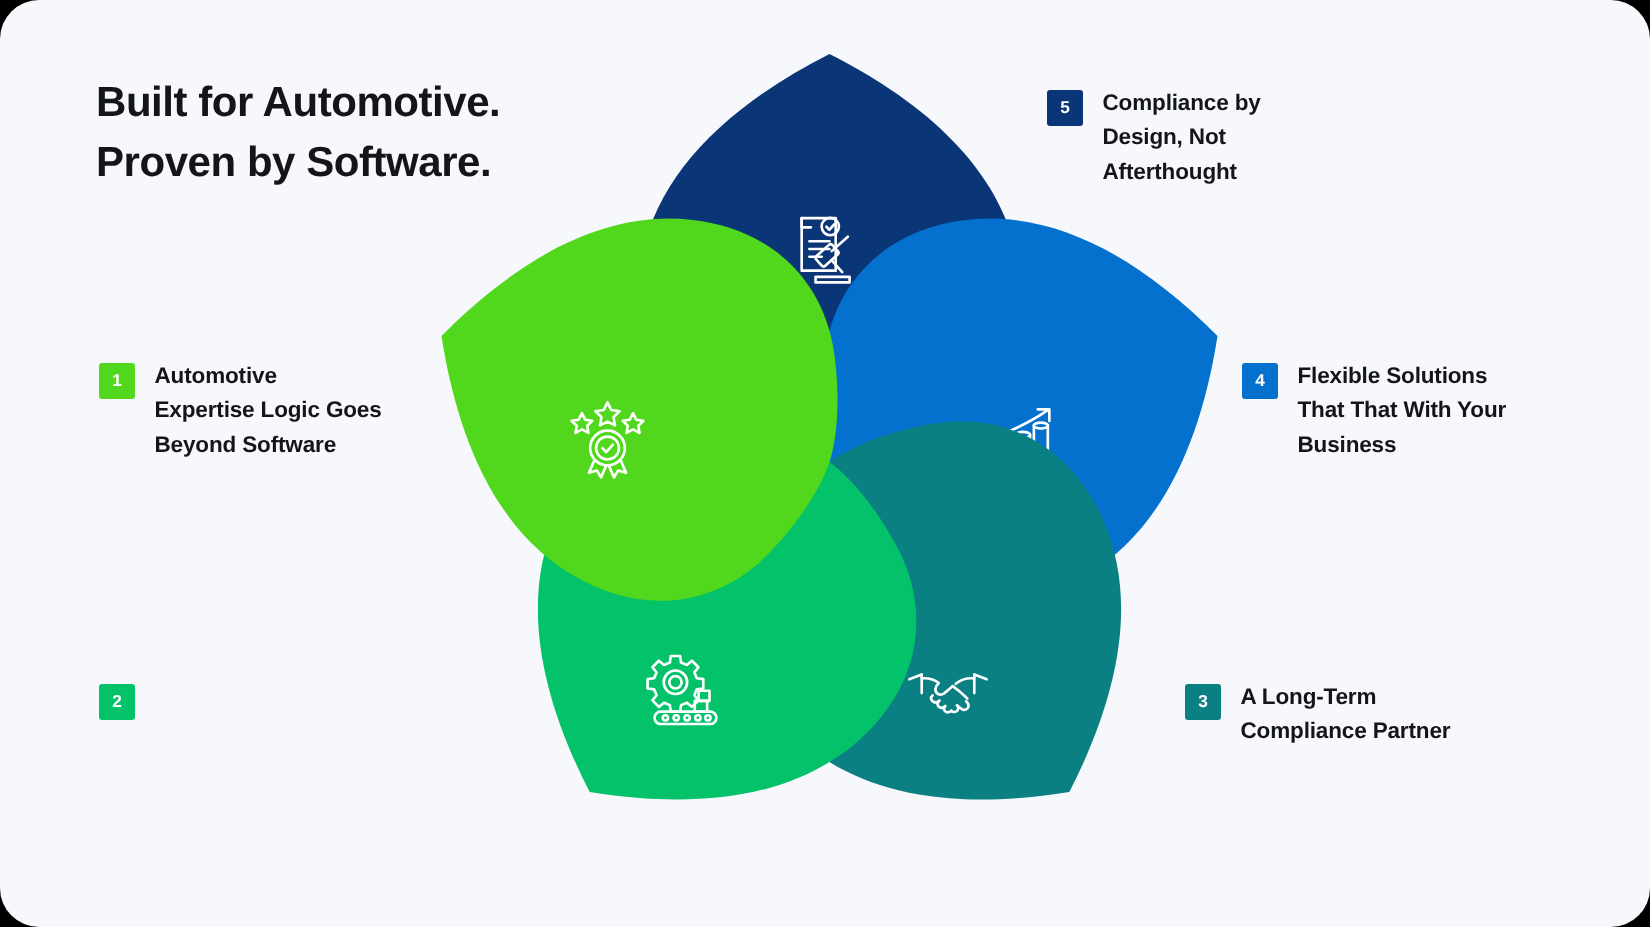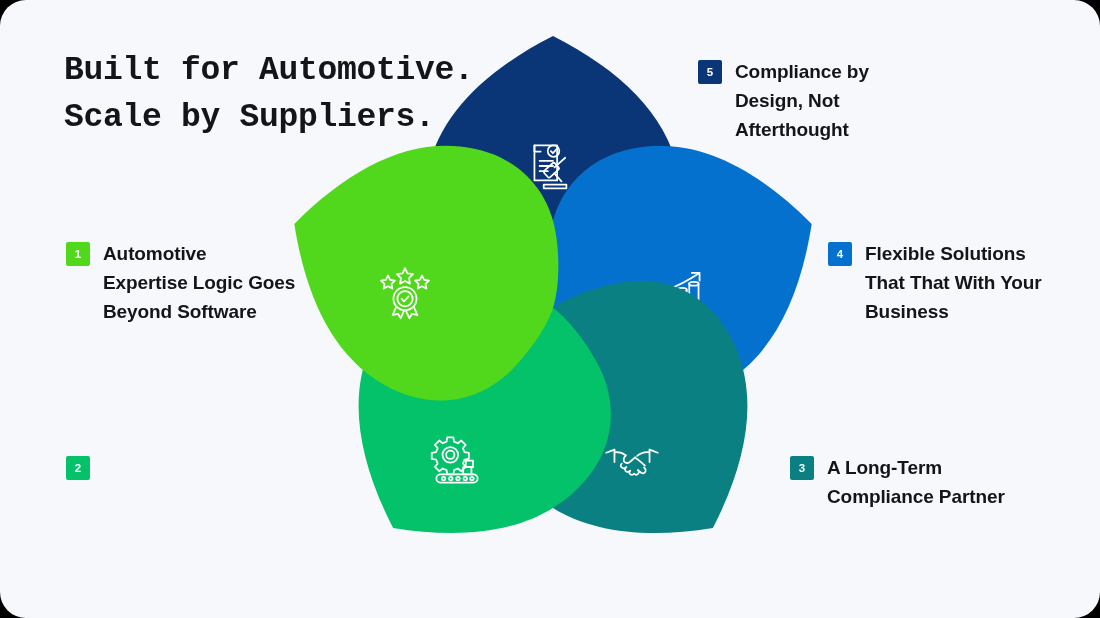--- a/index.html
+++ b/index.html
@@ -25,27 +25,26 @@
   }
 
   
   #title-block {
     position: absolute;
     left: 64px;
     top: 48px;
     width: 420px;
   }
   .title-line {
-    font-size: 33px;
+    font-size: 28px;
     font-weight: 700;
     color: #13151a;
     letter-spacing: -0.3px;
     line-height: 1.42;
     white-space: nowrap;
-    font-family: Liberation Mono, monospace;
   }
 
   
   #flower {
     position: absolute;
     left: 268px;
     top: 18px;
     width: 570px;
     height: 580px;
   }
@@ -90,42 +89,42 @@
     border-radius: 2px;
     color: #ffffff;
     font-size: 11.5px;
     font-weight: 700;
     display: flex;
     align-items: center;
     justify-content: center;
     margin-top: 2px;
   }
   .callout-text {
-    font-size: 19px;
+    font-size: 15px;
     font-weight: 700;
     color: #13151a;
     line-height: 1.52;
     letter-spacing: -0.1px;
     white-space: pre-line;
   }
 
   #callout-1 { left: 66px; top: 240px; width: 250px; }
   #callout-2 { left: 66px; top: 454px; width: 250px; }
   #callout-3 { left: 790px; top: 454px; width: 260px; }
   #callout-4 { left: 828px; top: 240px; width: 250px; }
   #callout-5 { left: 698px; top: 58px; width: 250px; }
 </style>
 </head>
 <body>
 
 <div id="canvas">
 
   <div id="title-block">
     <div class="title-line">Built for Automotive.</div>
-    <div class="title-line">Scale by Suppliers.</div>
+    <div class="title-line">Proven by Software.</div>
   </div>
 
   <div id="flower">
 
     <div class="petal-wrap">
       <svg class="petal-svg" viewBox="0 0 570 580" xmlns="http://www.w3.org/2000/svg">
         <g transform="translate(285,290) rotate(0) translate(-285,-290)">
           <path class="petal-shape" fill="#0a3576" d="M285 18
                    C 352 52, 398 96, 410 152
                    C 422 208, 396 252, 352 272

